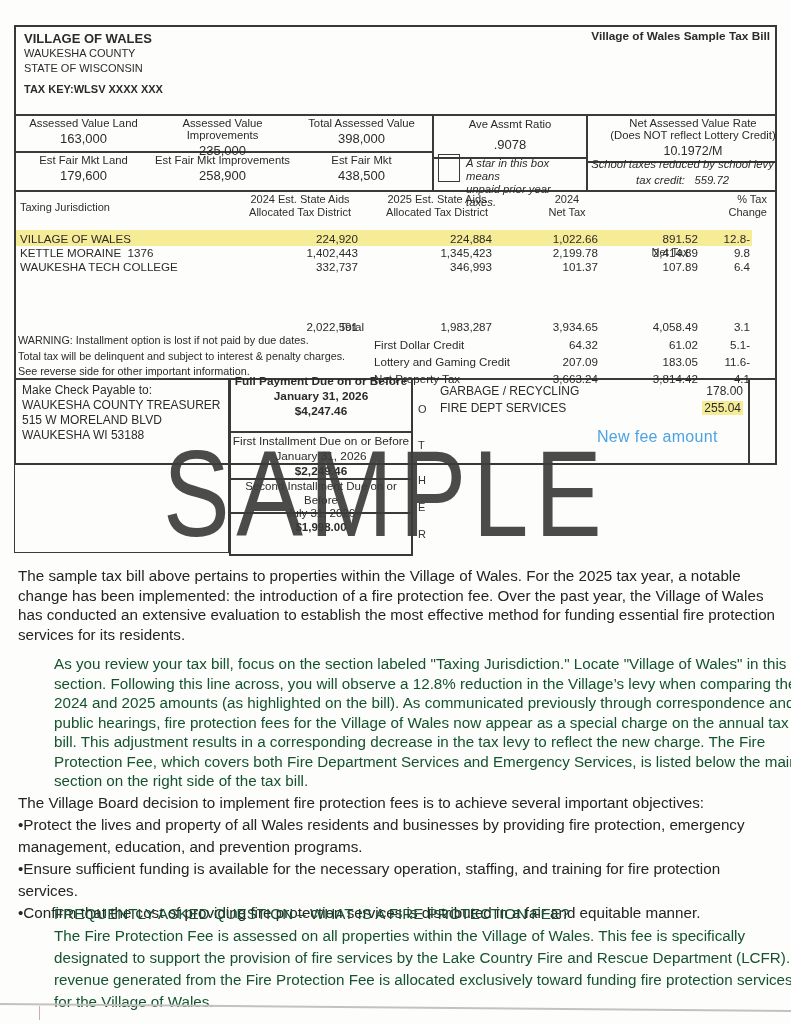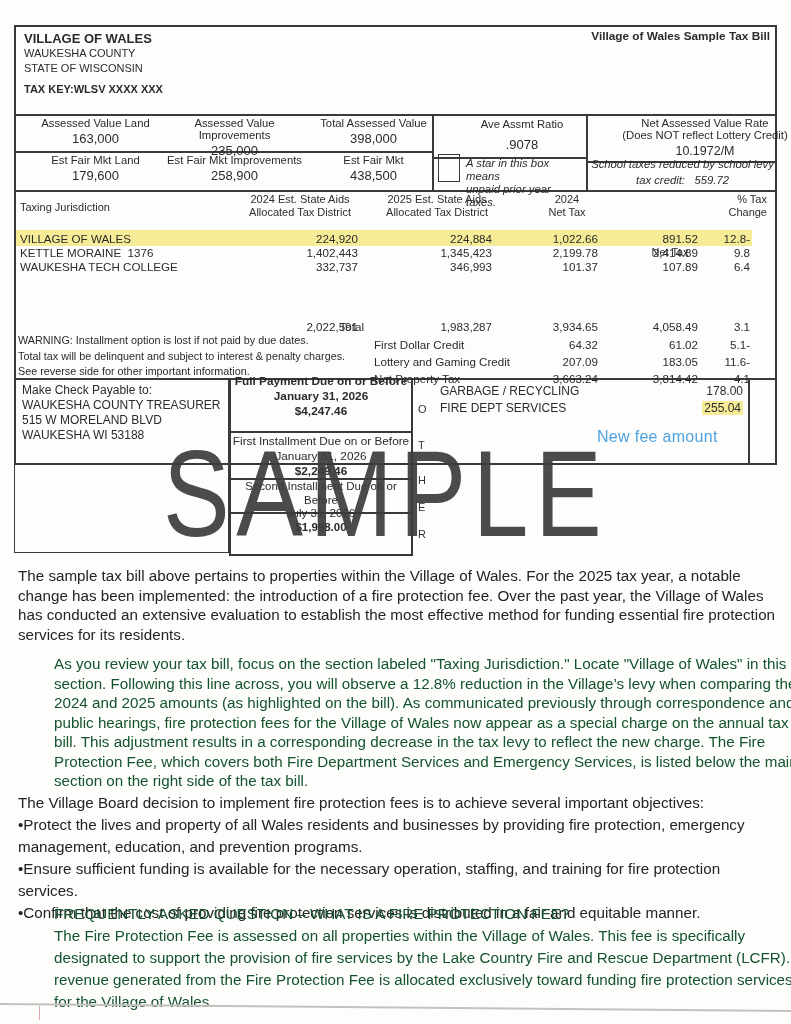--- a/index.html
+++ b/index.html
@@ -8,21 +8,21 @@
   .abs{position:absolute;font-style:italic;}
   .hline,.vline{position:absolute;background:#3a3a3a;}
   .box{position:absolute;border:2px solid #383838;box-sizing:border-box;background:transparent;}
   .box-thin{position:absolute;border:1.5px solid #3a3a3a;box-sizing:border-box;}
   .b{font-weight:bold;}
   .small{font-size:11.3px;line-height:13px;}
   
   .org-line{position:absolute;left:24px;font-size:11px;}
   .sample-title{position:absolute;left:480px;top:29px;width:290px;text-align:right;font-size:11.8px;font-weight:bold;}
   
-  .vcell{position:absolute;text-align:center;padding-left:12px;}
+  .vcell{position:absolute;text-align:center;}
   .vcell .lab{font-size:11.3px;}
   .vcell .num{font-size:13px;margin-top:2px;}
   
   .th{position:absolute;font-size:11px;line-height:13px;text-align:center;color:#2e2e2e;}
   .jrow{position:absolute;left:14px;width:750px;height:15px;font-size:11.6px;}
   .jrow span{position:absolute;top:0;}
   .jrow .name{left:6px;white-space:pre;}
   .jrow .a24{left:179px;width:165px;text-align:right;}
   .jrow .a25{left:313px;width:165px;text-align:right;}
   .jrow .n24{left:434px;width:150px;text-align:right;}

